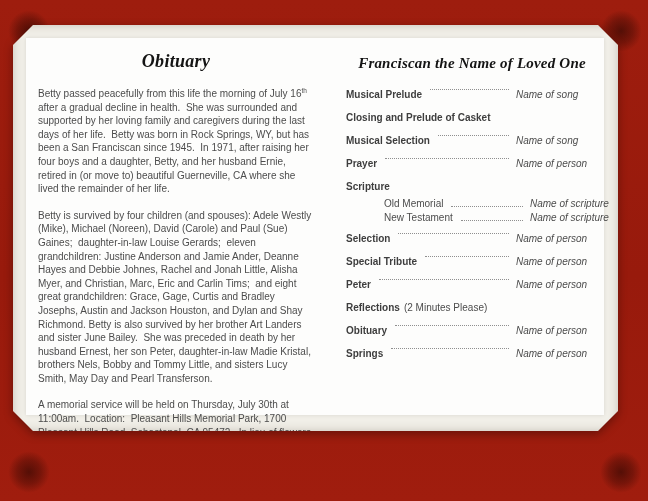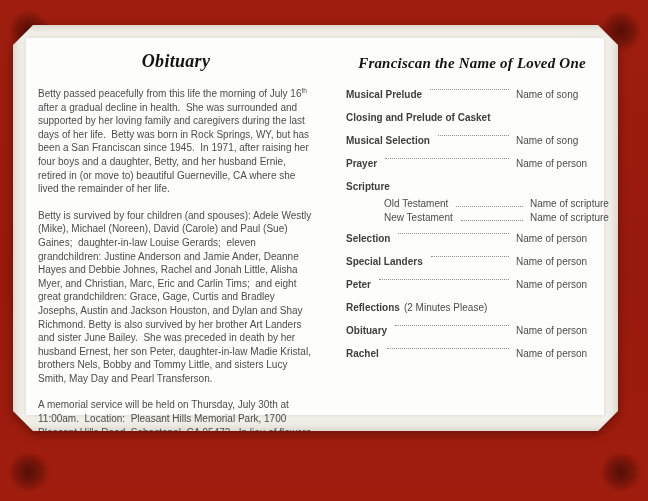--- a/index.html
+++ b/index.html
@@ -46,21 +46,21 @@
   .right-col{position:absolute;left:320px;top:17px;width:252px;}
   .prog-title{
     margin:0 0 17px 0;text-align:center;color:#141414;
     font:bold italic 15px "Liberation Serif", serif;letter-spacing:.2px;
   }
   .prog-row{display:flex;align-items:flex-start;margin-bottom:10px;min-height:13px;
     font-size:10px;color:#3e3e3e;}
   .prog-label{font-weight:bold;white-space:nowrap;}
   .prog-suffix{margin-left:4px;white-space:nowrap;color:#4c4c4c;}
   .prog-leader{flex:1 1 auto;border-bottom:1px dotted #8f8f8f;margin:0 7px 2px 8px;min-width:16px;}
-  .prog-value{width:82px;flex:0 0 auto;white-space:nowrap;overflow:visible;color:#4c4c4c;}
+  .prog-value{width:82px;flex:0 0 auto;white-space:nowrap;overflow:visible;color:#4c4c4c;font-style:italic;}
   .prog-sub{margin:2px 0 0 0;}
   .prog-subrow{display:flex;align-items:flex-end;margin:0 -14px 3px 38px;font-size:10px;color:#4c4c4c;}
   .prog-sublabel{white-space:nowrap;}
 </style>
 </head>
 <body>
 
 <div class="screen">
   <div class="corner-shadow cs-tl"></div>
   <div class="corner-shadow cs-tr"></div>
@@ -99,56 +99,56 @@
               <div class="prog-row">
                 <span class="prog-label">Prayer</span>
                 <span class="prog-leader"></span>
                 <span class="prog-value">Name of person</span>
               </div>
               <div class="prog-row">
                 <span class="prog-label">Scripture</span>
               </div>
               <div class="prog-sub" style="margin-top: -6px; margin-bottom: 10px;">
                 <div class="prog-subrow">
-                  <span class="prog-sublabel">Old Testament</span>
+                  <span class="prog-sublabel">Old Memorial</span>
                   <span class="prog-leader"></span>
                   <span class="prog-value">Name of scripture</span>
                 </div>
                 <div class="prog-subrow">
                   <span class="prog-sublabel">New Testament</span>
                   <span class="prog-leader"></span>
                   <span class="prog-value">Name of scripture</span>
                 </div>
               </div>
               <div class="prog-row">
                 <span class="prog-label">Selection</span>
                 <span class="prog-leader"></span>
                 <span class="prog-value">Name of person</span>
               </div>
               <div class="prog-row">
-                <span class="prog-label">Special Landers</span>
+                <span class="prog-label">Special Tribute</span>
                 <span class="prog-leader"></span>
                 <span class="prog-value">Name of person</span>
               </div>
               <div class="prog-row">
                 <span class="prog-label">Peter</span>
                 <span class="prog-leader"></span>
                 <span class="prog-value">Name of person</span>
               </div>
               <div class="prog-row">
                 <span class="prog-label">Reflections</span>
                 <span class="prog-suffix">(2 Minutes Please)</span>
               </div>
               <div class="prog-row">
                 <span class="prog-label">Obituary</span>
                 <span class="prog-leader"></span>
                 <span class="prog-value">Name of person</span>
               </div>
               <div class="prog-row">
-                <span class="prog-label">Rachel</span>
+                <span class="prog-label">Springs</span>
                 <span class="prog-leader"></span>
                 <span class="prog-value">Name of person</span>
               </div>
             </div>
         </div>
 
       </div>
     </div>
   </div>
 </div>

